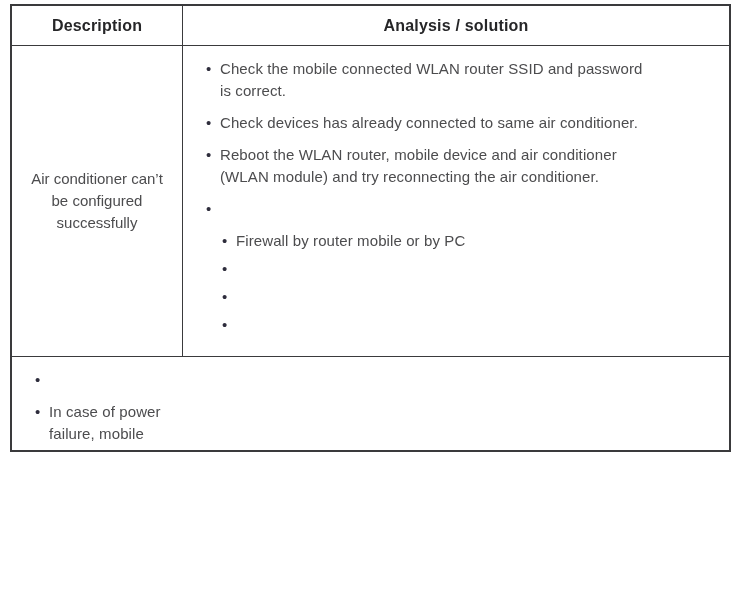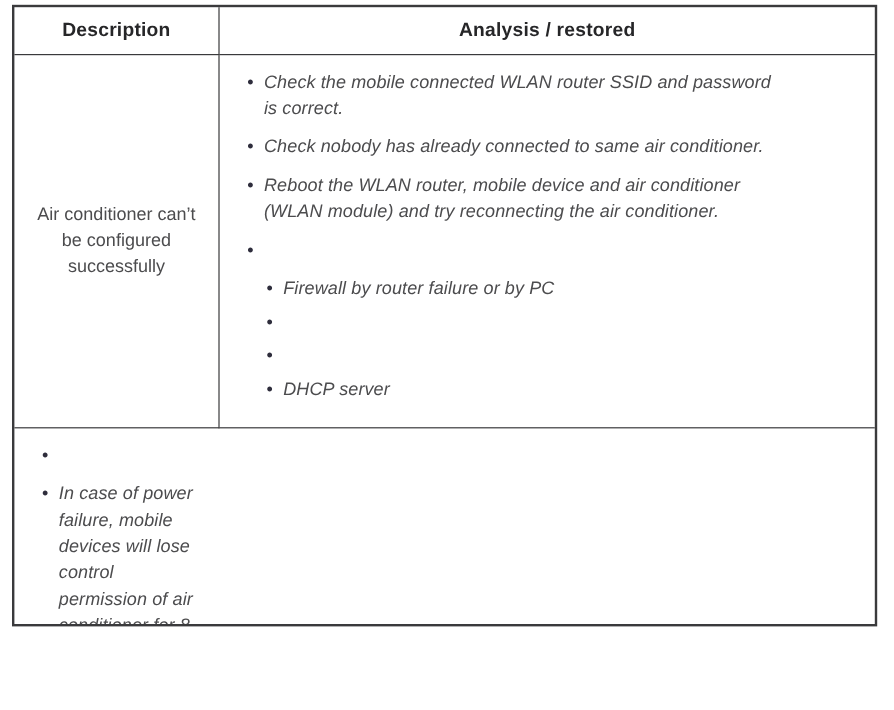--- a/index.html
+++ b/index.html
@@ -16,21 +16,21 @@
     width: 745px;
     height: 592px;
     background: #ffffff;
     overflow: hidden;
   }
   .tbl {
     position: absolute;
     left: 10px;
     top: 4px;
     width: 721px;
-    height: 518px;
+    height: 448px;
     box-sizing: border-box;
     border: 2px solid #3a3a3c;
     display: grid;
     grid-template-columns: 171px 1fr;
     grid-template-rows: 40px 311px 1fr;
   }
   .cell {
     box-sizing: border-box;
     overflow: hidden;
   }
@@ -74,73 +74,71 @@
     font-size: 15px;
     line-height: 22px;
     color: #2e2d3c;
   }
   .item-text {
     font-size: 15px;
     line-height: 22px;
     color: #4c4c4e;
     white-space: pre-line;
     letter-spacing: 0.1px;
-    font-style: italic;
   }
 </style>
 </head>
 <body>
 
 <div class="page">
   <div class="tbl">
 
     <div class="cell header-cell col-divider row-divider">
       <span>Description</span>
     </div>
     <div class="cell header-cell row-divider">
-      <span>Analysis / restored</span>
+      <span>Analysis / solution</span>
     </div>
 
     <div class="cell desc-cell col-divider row-divider">
       <span>Air conditioner can’t
 be configured
 successfully</span>
     </div>
     <div class="cell analysis-cell row-divider">
 
       <div class="item l1">
         <span class="marker">•</span>
         <span class="item-text">Check the mobile connected WLAN router SSID and password
 is correct.</span>
       </div>
       <div class="item l1">
         <span class="marker">•</span>
-        <span class="item-text">Check nobody has already connected to same air conditioner.</span>
+        <span class="item-text">Check devices has already connected to same air conditioner.</span>
       </div>
       <div class="item l1">
         <span class="marker">•</span>
         <span class="item-text">Reboot the WLAN router, mobile device and air conditioner
 (WLAN module) and try reconnecting the air conditioner.</span>
       </div>
       <div class="item l1">
         <span class="marker">•</span>
       </div>
       <div class="item l2">
         <span class="marker">•</span>
-        <span class="item-text">Firewall by router failure or by PC</span>
+        <span class="item-text">Firewall by router mobile or by PC</span>
       </div>
       <div class="item l2">
         <span class="marker">•</span>
       </div>
       <div class="item l2">
         <span class="marker">•</span>
       </div>
       <div class="item l2">
         <span class="marker">•</span>
-        <span class="item-text">DHCP server</span>
       </div>
 
     </div>
 
     <div class="cell analysis-cell">
 
       <div class="item l1">
         <span class="marker">•</span>
       </div>
       <div class="item l1">

